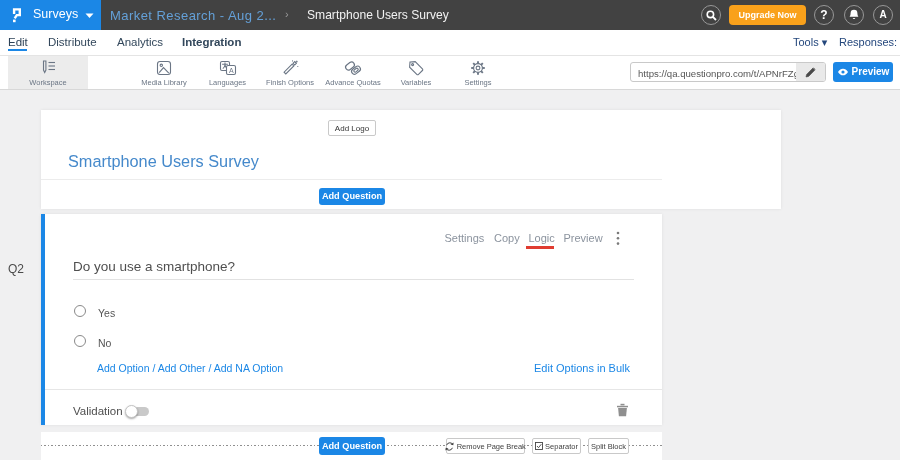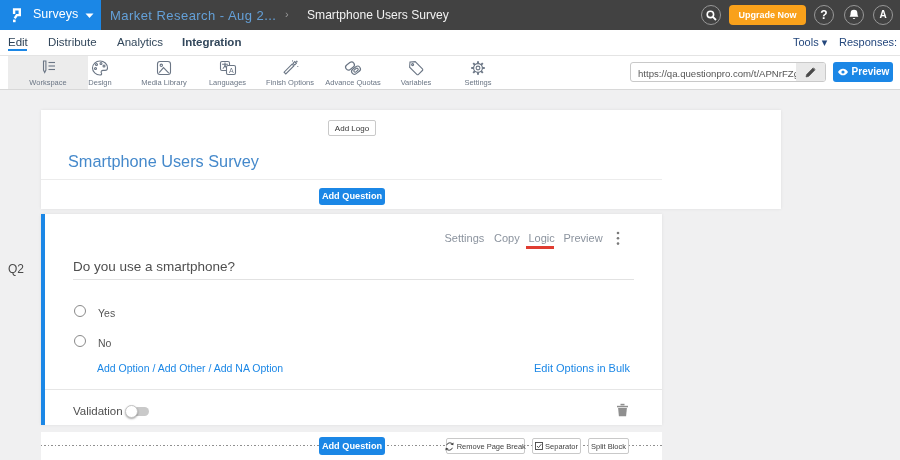--- a/index.html
+++ b/index.html
@@ -98,32 +98,20 @@
   <div class="titem" style="left:8px; width:80px; background:#ececec;">
     <svg width="20" height="18" viewBox="0 0 20 18">
         <g stroke="#6b7685" stroke-width="1.1" fill="none">
           <path d="M5.5 2 v9 l1.2 2.5 1.2-2.5 v-9 z"></path>
           <line x1="10.5" y1="3.5" x2="17" y2="3.5"></line>
           <line x1="10.5" y1="7" x2="17" y2="7"></line>
           <line x1="10.5" y1="10.5" x2="17" y2="10.5"></line>
         </g>
       </svg>
     <div class="lbl">Workspace</div>
-  </div>
-  <div class="titem" style="left:70px; width:60px;">
-    <svg width="19" height="18" viewBox="0 0 19 18">
-        <g stroke="#6b7685" stroke-width="1.1" fill="none">
-          <path d="M9.5 2 a7.5 7 0 1 0 0 14 c1.6 0 2-1 1.4-2 c-0.8-1.4 0-2.6 1.6-2.6 h2 c1.6 0 2.5-1 2.5-2.4 C17 5 13.6 2 9.5 2 Z"></path>
-          <circle cx="6" cy="5.5" r="1"></circle>
-          <circle cx="10.5" cy="4.5" r="1"></circle>
-          <circle cx="13.5" cy="7" r="1"></circle>
-          <circle cx="5" cy="9.5" r="1"></circle>
-        </g>
-      </svg>
-    <div class="lbl">Design</div>
   </div>
   <div class="titem" style="left:130px; width:68px;">
     <svg width="18" height="18" viewBox="0 0 18 18">
         <g stroke="#6b7685" stroke-width="1.1" fill="none">
           <rect x="2.5" y="2.5" width="13" height="13" rx="2.5"></rect>
           <circle cx="6.3" cy="6.3" r="1.2"></circle>
           <path d="M4.2 13.6 L8.5 8.6 L13.8 14.2"></path>
         </g>
       </svg>
     <div class="lbl">Media Library</div>

